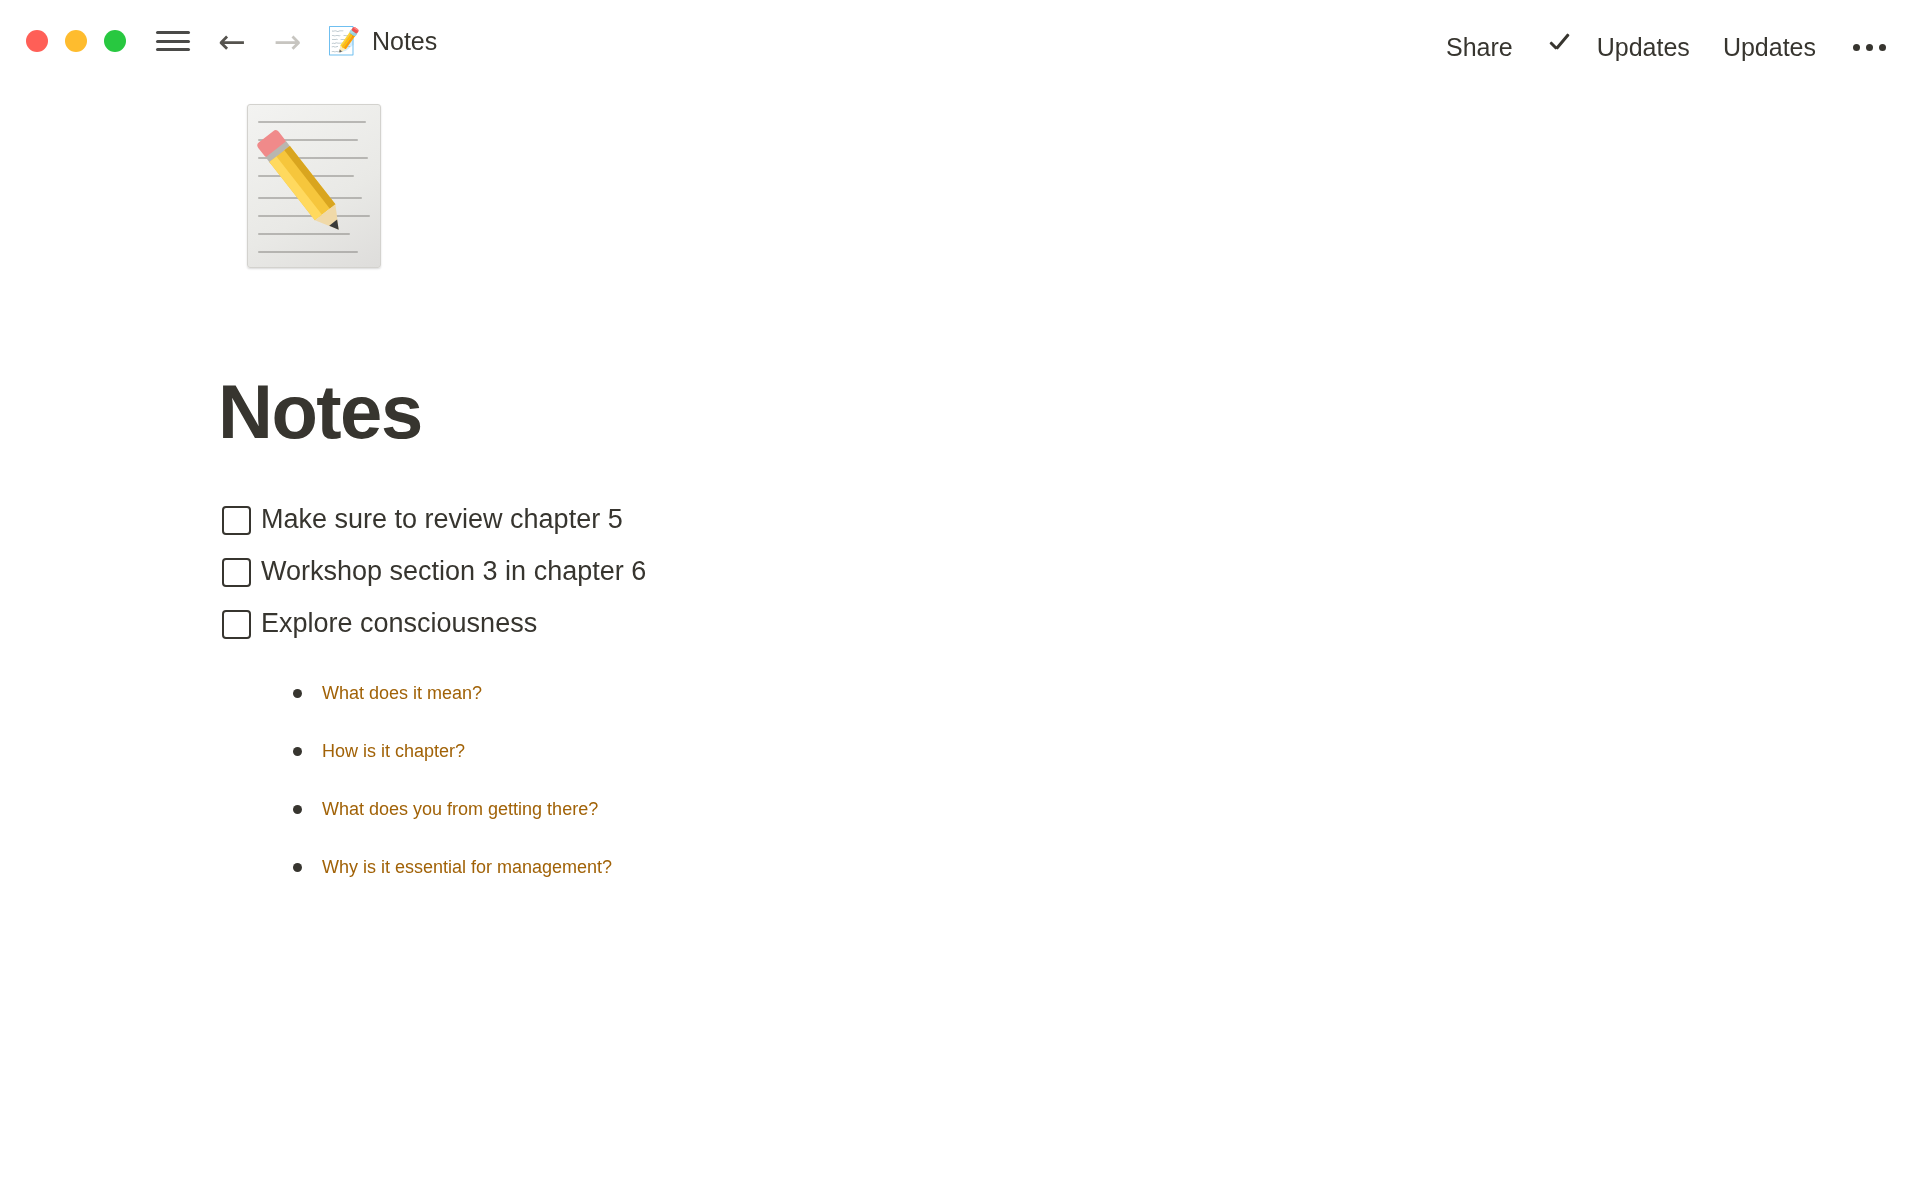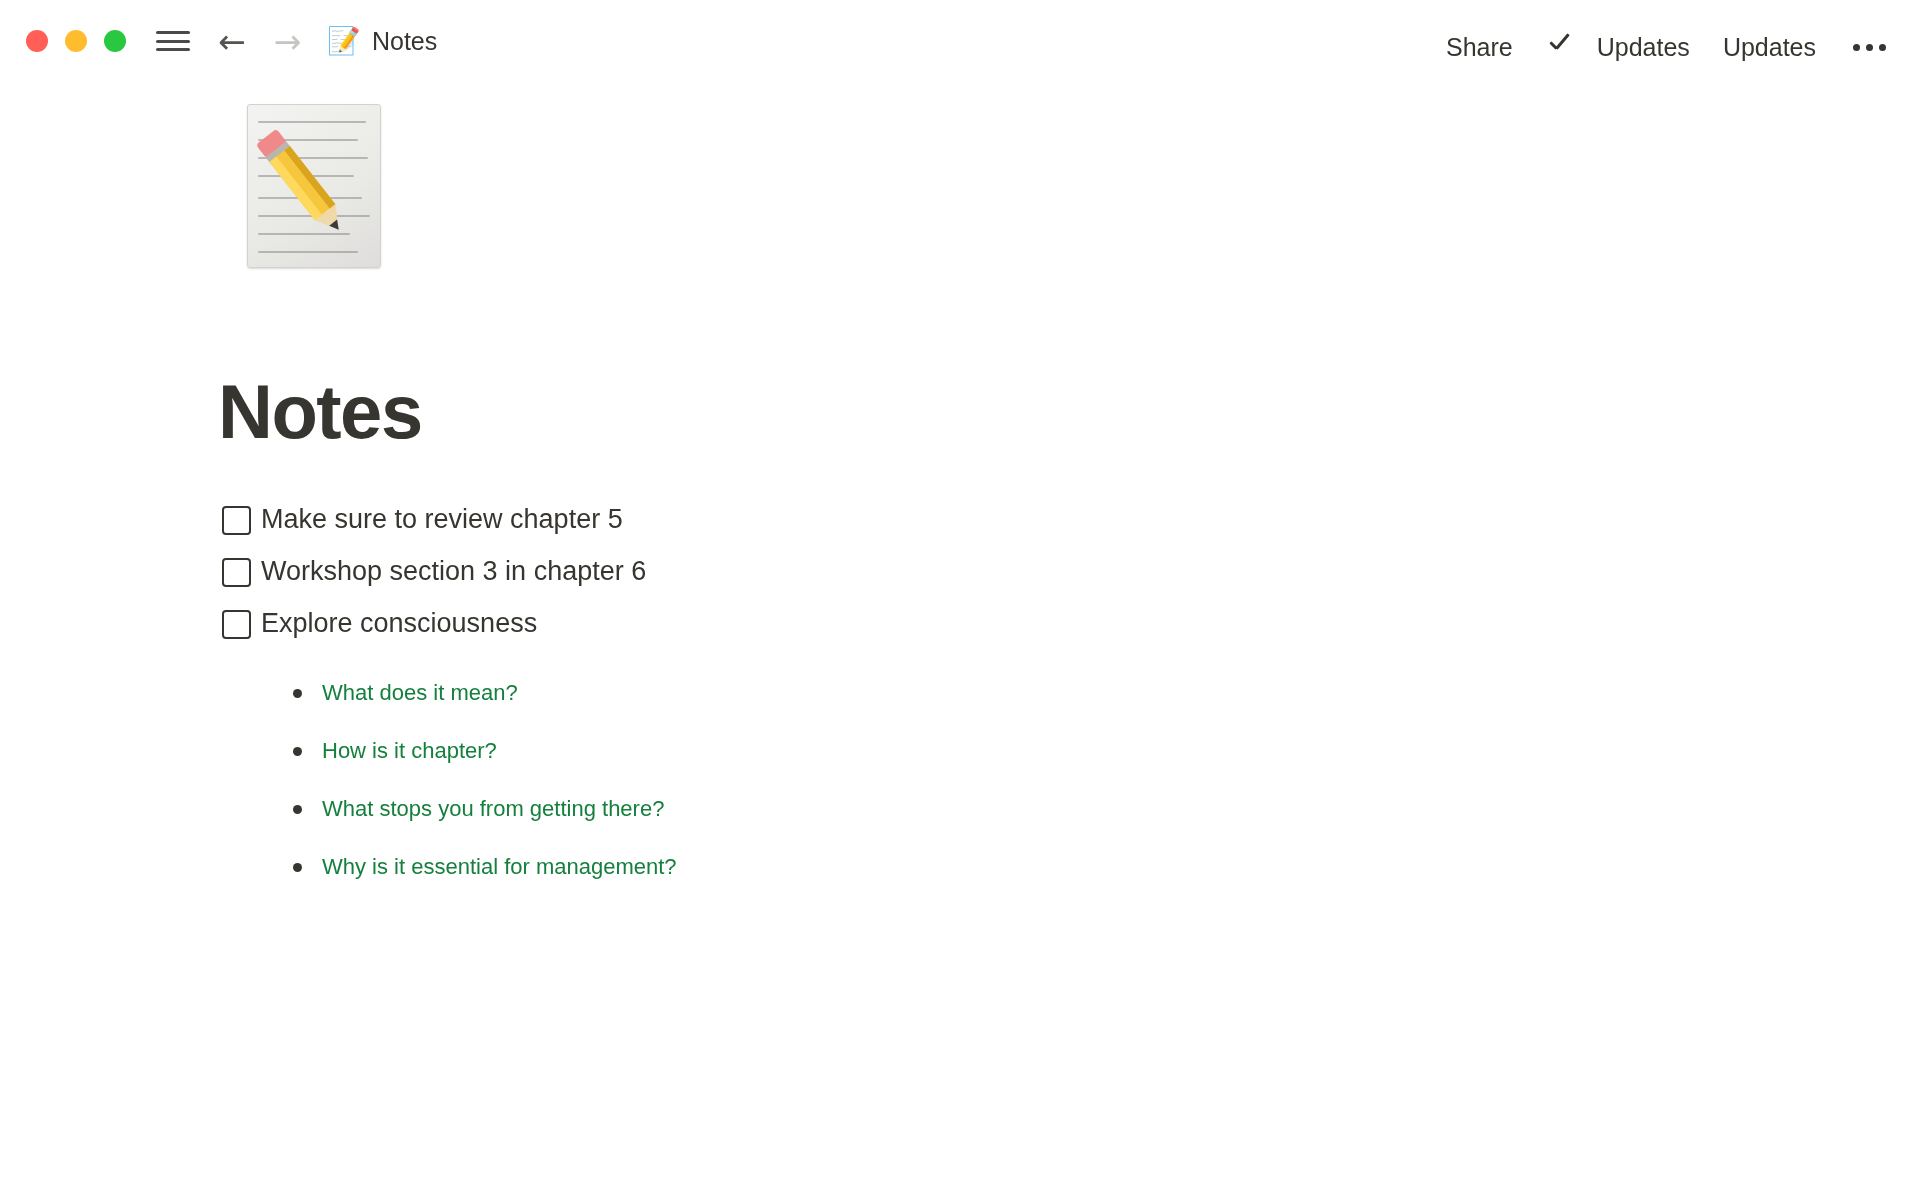--- a/index.html
+++ b/index.html
@@ -232,22 +232,22 @@
   }
   .bullet .bdot {
     width: 9px;
     height: 9px;
     border-radius: 50%;
     background: #37352f;
     flex: 0 0 auto;
     margin-left: 3px;
   }
   .bullet-label {
-    font-size: 22px;
-    color: #15803d;
+    font-size: 18px;
+    color: #a16207;
   }
 </style>
 </head>
 <body>
 
 <div class="topbar">
 
   <div class="traffic">
     <span class="dot red"></span>
     <span class="dot yellow"></span>
@@ -334,21 +334,21 @@
       <div class="bullet">
         <span class="bdot"></span>
         <span class="bullet-label">What does it mean?</span>
       </div>
       <div class="bullet">
         <span class="bdot"></span>
         <span class="bullet-label">How is it chapter?</span>
       </div>
       <div class="bullet">
         <span class="bdot"></span>
-        <span class="bullet-label">What stops you from getting there?</span>
+        <span class="bullet-label">What does you from getting there?</span>
       </div>
       <div class="bullet">
         <span class="bdot"></span>
         <span class="bullet-label">Why is it essential for management?</span>
       </div>
     </div>
 
   </div>
 </div>
 

